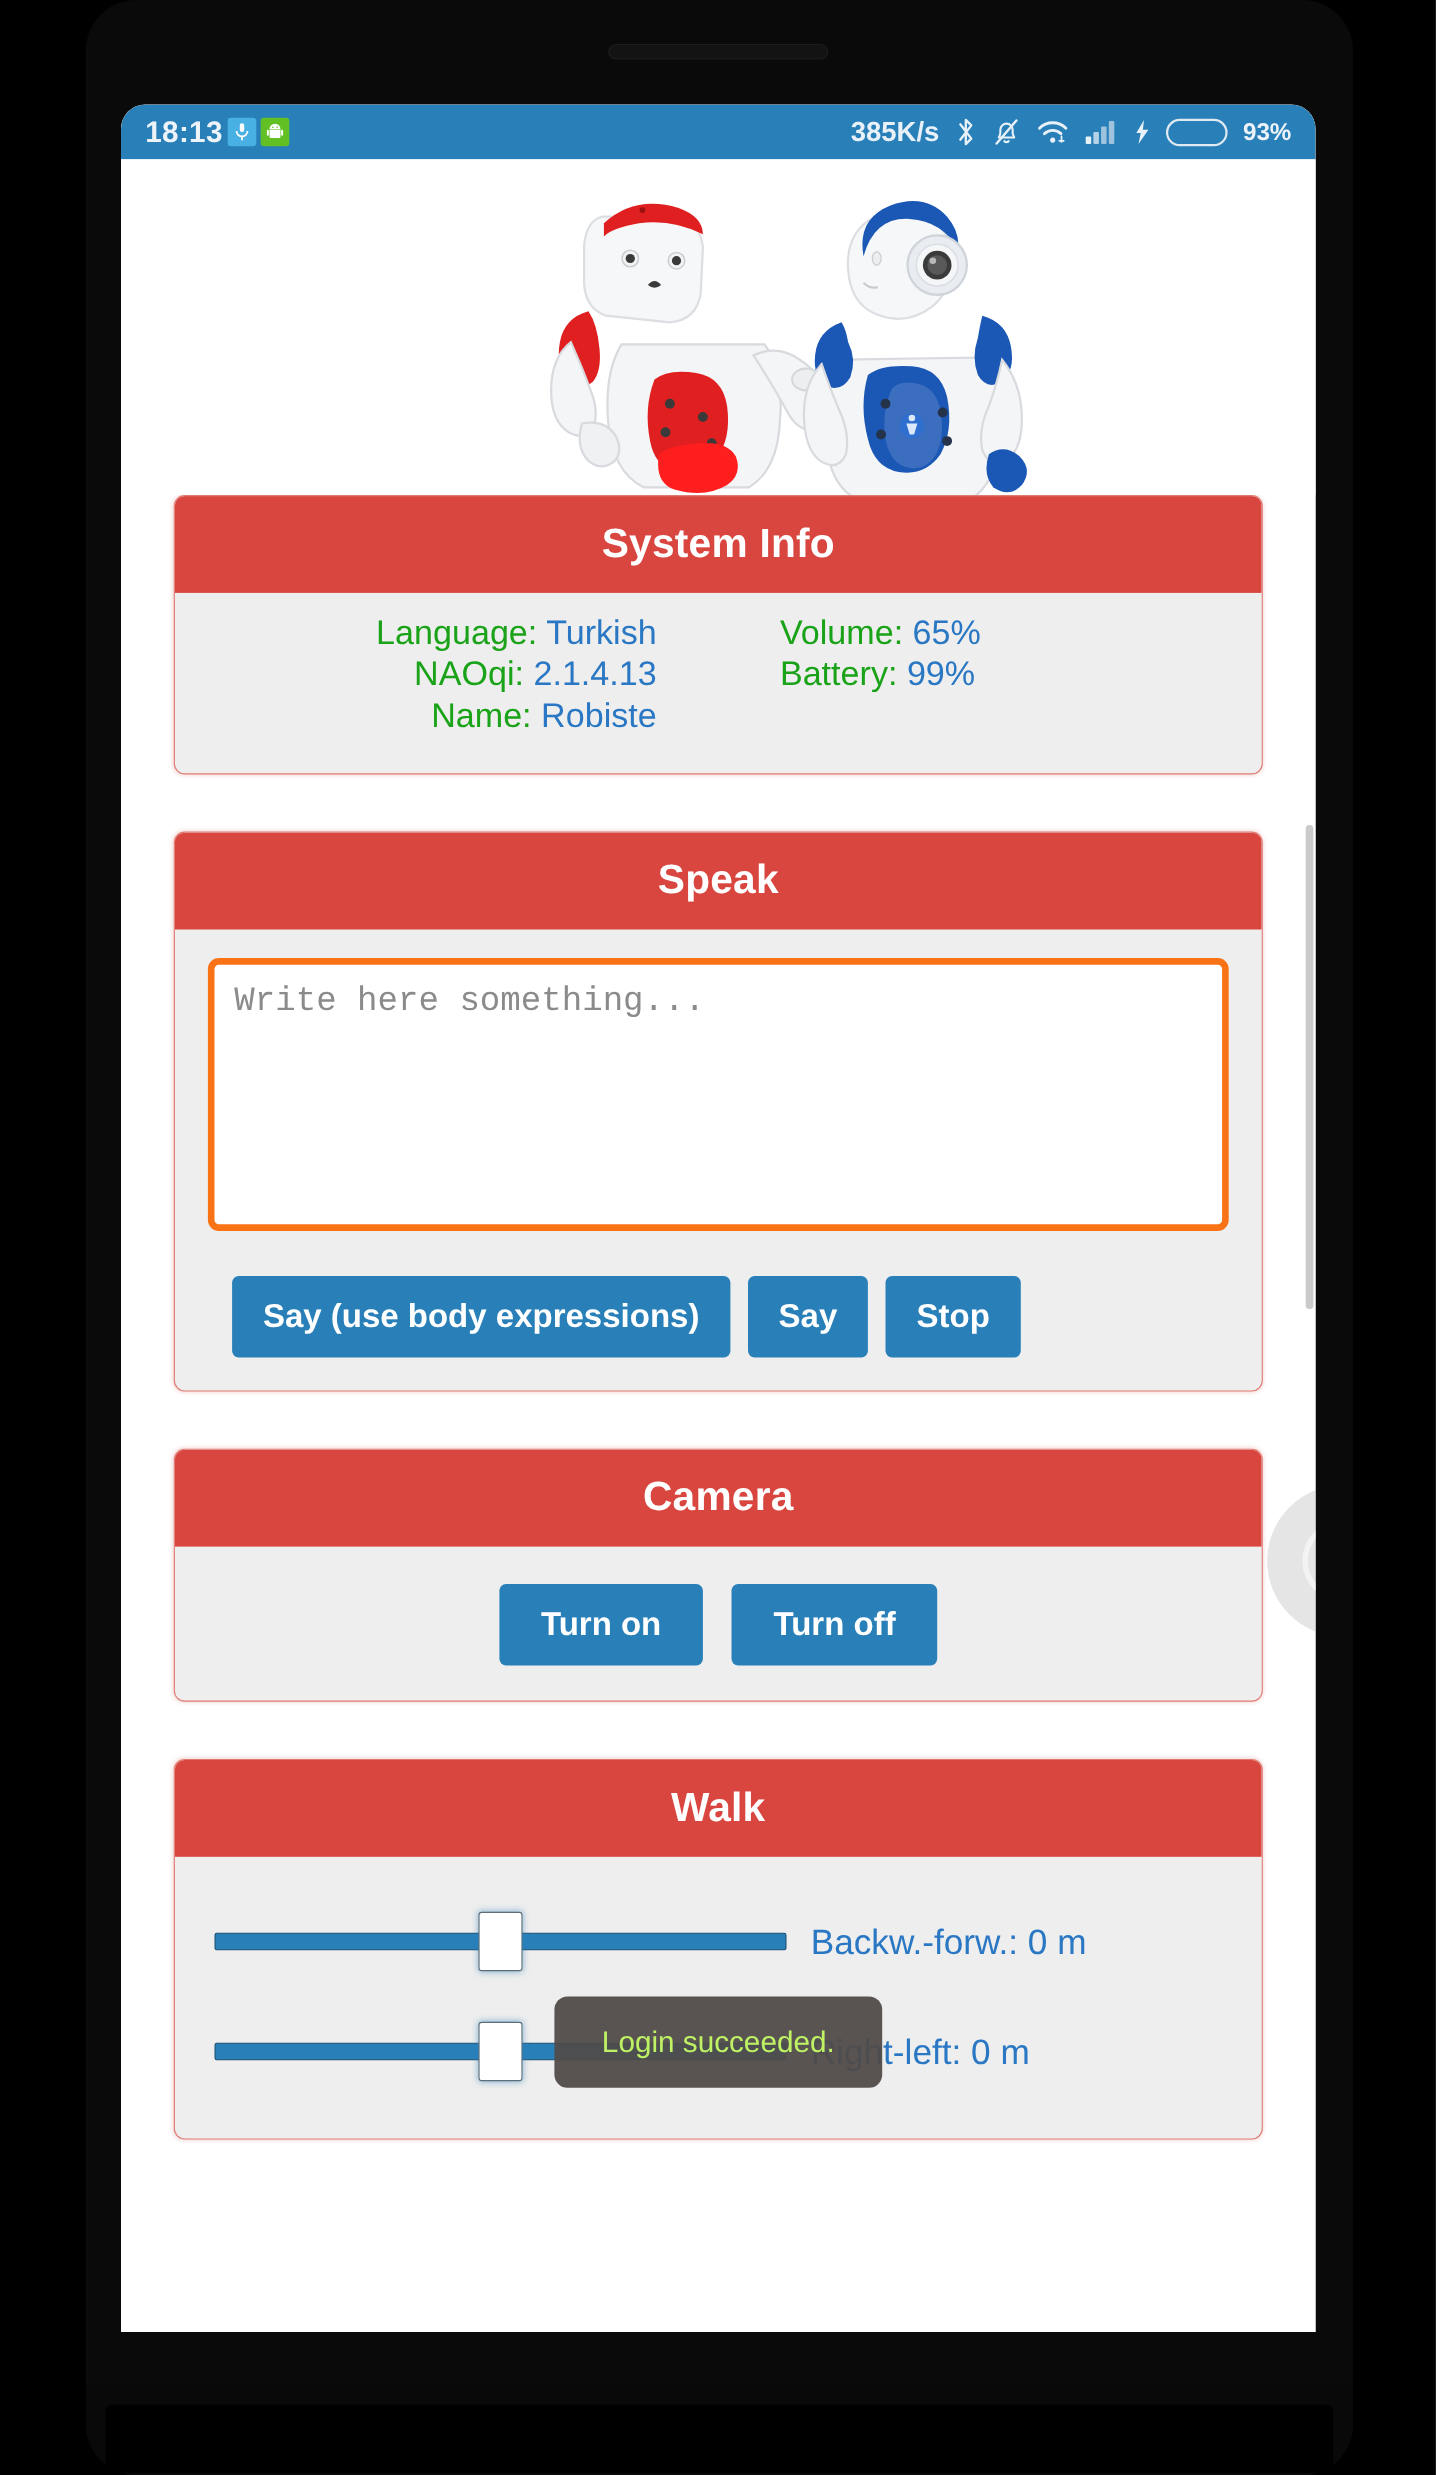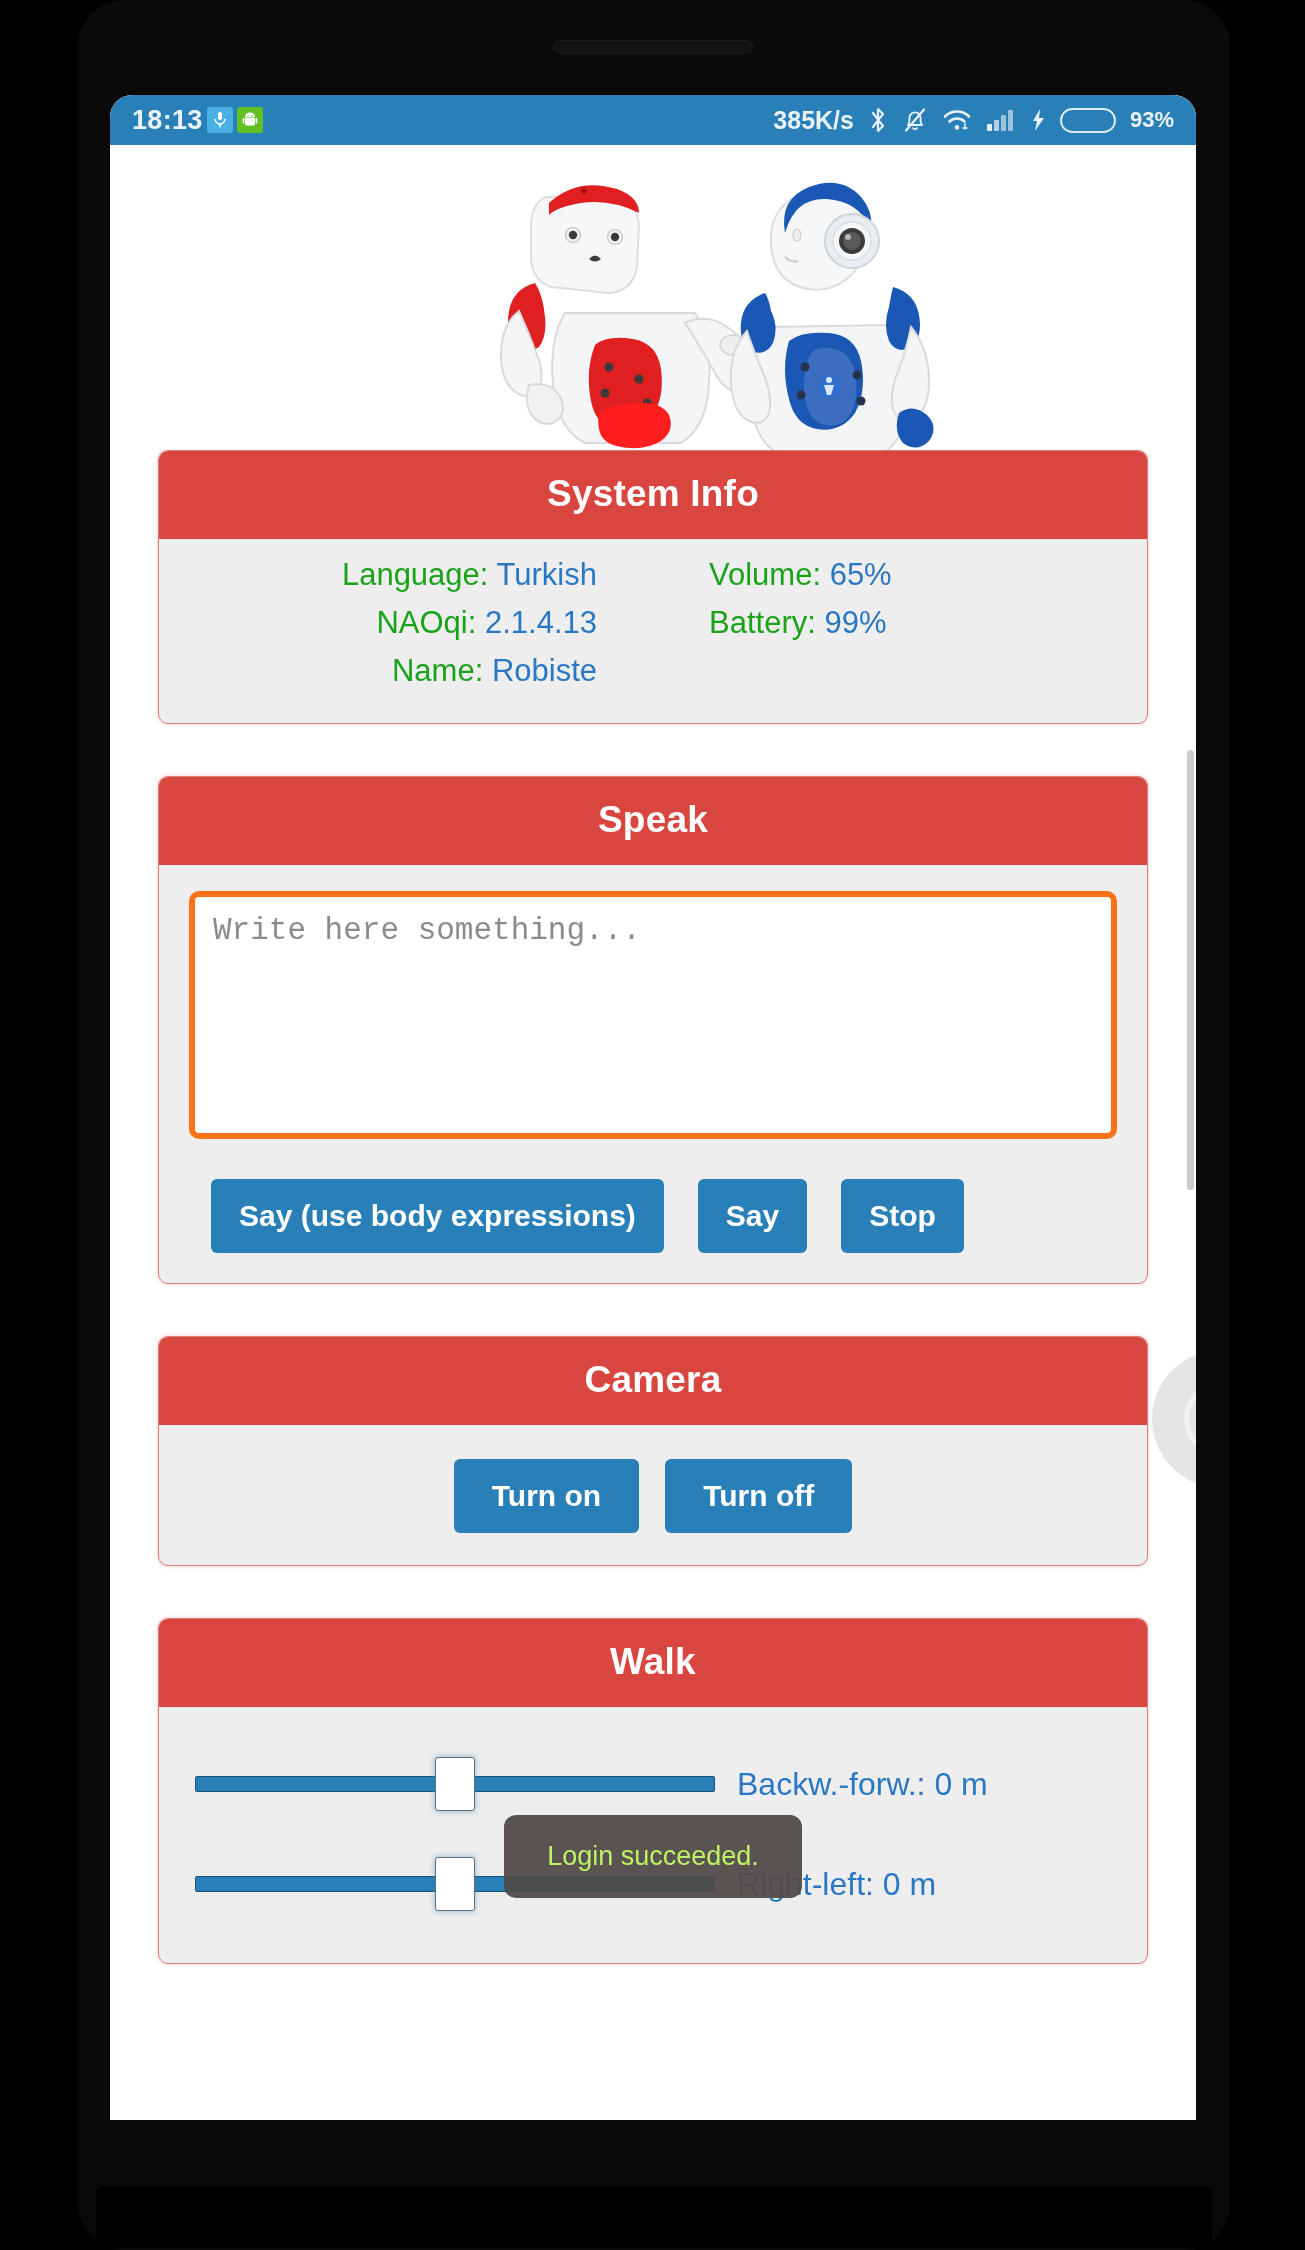--- a/index.html
+++ b/index.html
@@ -153,21 +153,21 @@
 
   
   #sysinfo-grid {
     display: flex;
     padding: 18px 0 34px 0;
   }
   .sysinfo-col {
     flex: 1;
     display: flex;
     flex-direction: column;
-    gap: 12px;
+    gap: 2px;
   }
   #sysinfo-col-left { align-items: flex-end; padding-right: 60px; }
   #sysinfo-col-right { align-items: flex-start; padding-left: 52px; }
   .kv-row { font-size: 31px; white-space: nowrap; }
   .kv-label { color: #1aa319; }
   .kv-value { color: #2a77c4; }
 
   
   #speak-textarea {
     width: 100%;
@@ -178,21 +178,21 @@
     padding: 16px 18px;
     font-family: "Liberation Mono", monospace;
     font-size: 31px;
     color: #0369a1;
     resize: none;
     outline: none;
   }
   #speak-textarea::placeholder { color: #8b8b8b; }
   #speak-buttons {
     display: flex;
-    gap: 34px;
+    gap: 16px;
     padding-top: 36px;
     padding-left: 22px;
   }
 
   .btn {
     background: #2980b9;
     color: #ffffff;
     border: none;
     border-radius: 6px;
     font-family: "Liberation Sans", sans-serif;

